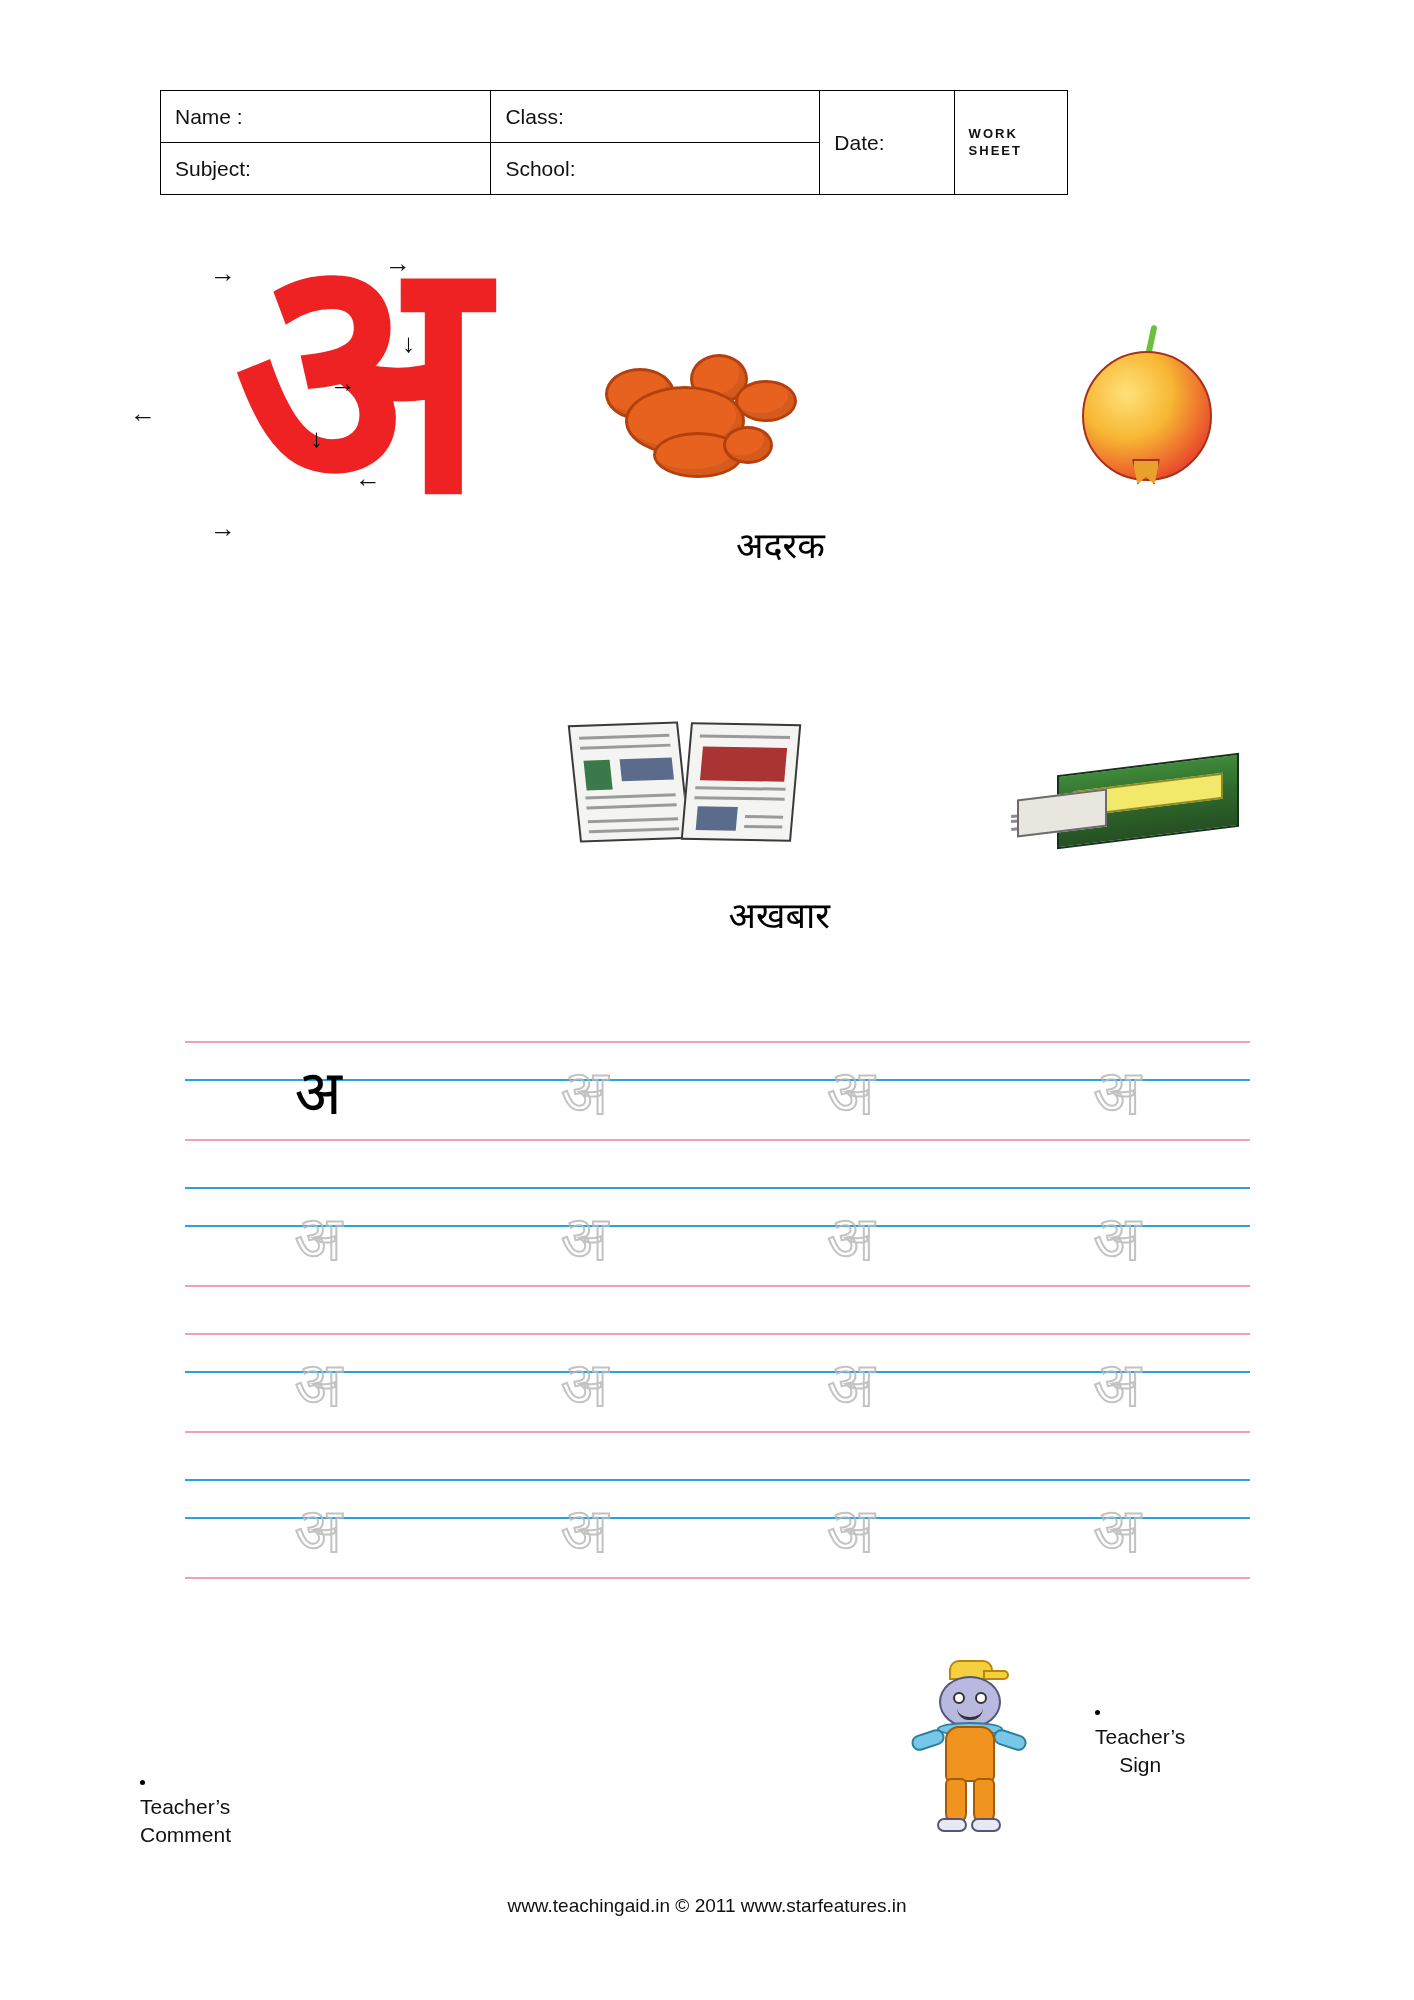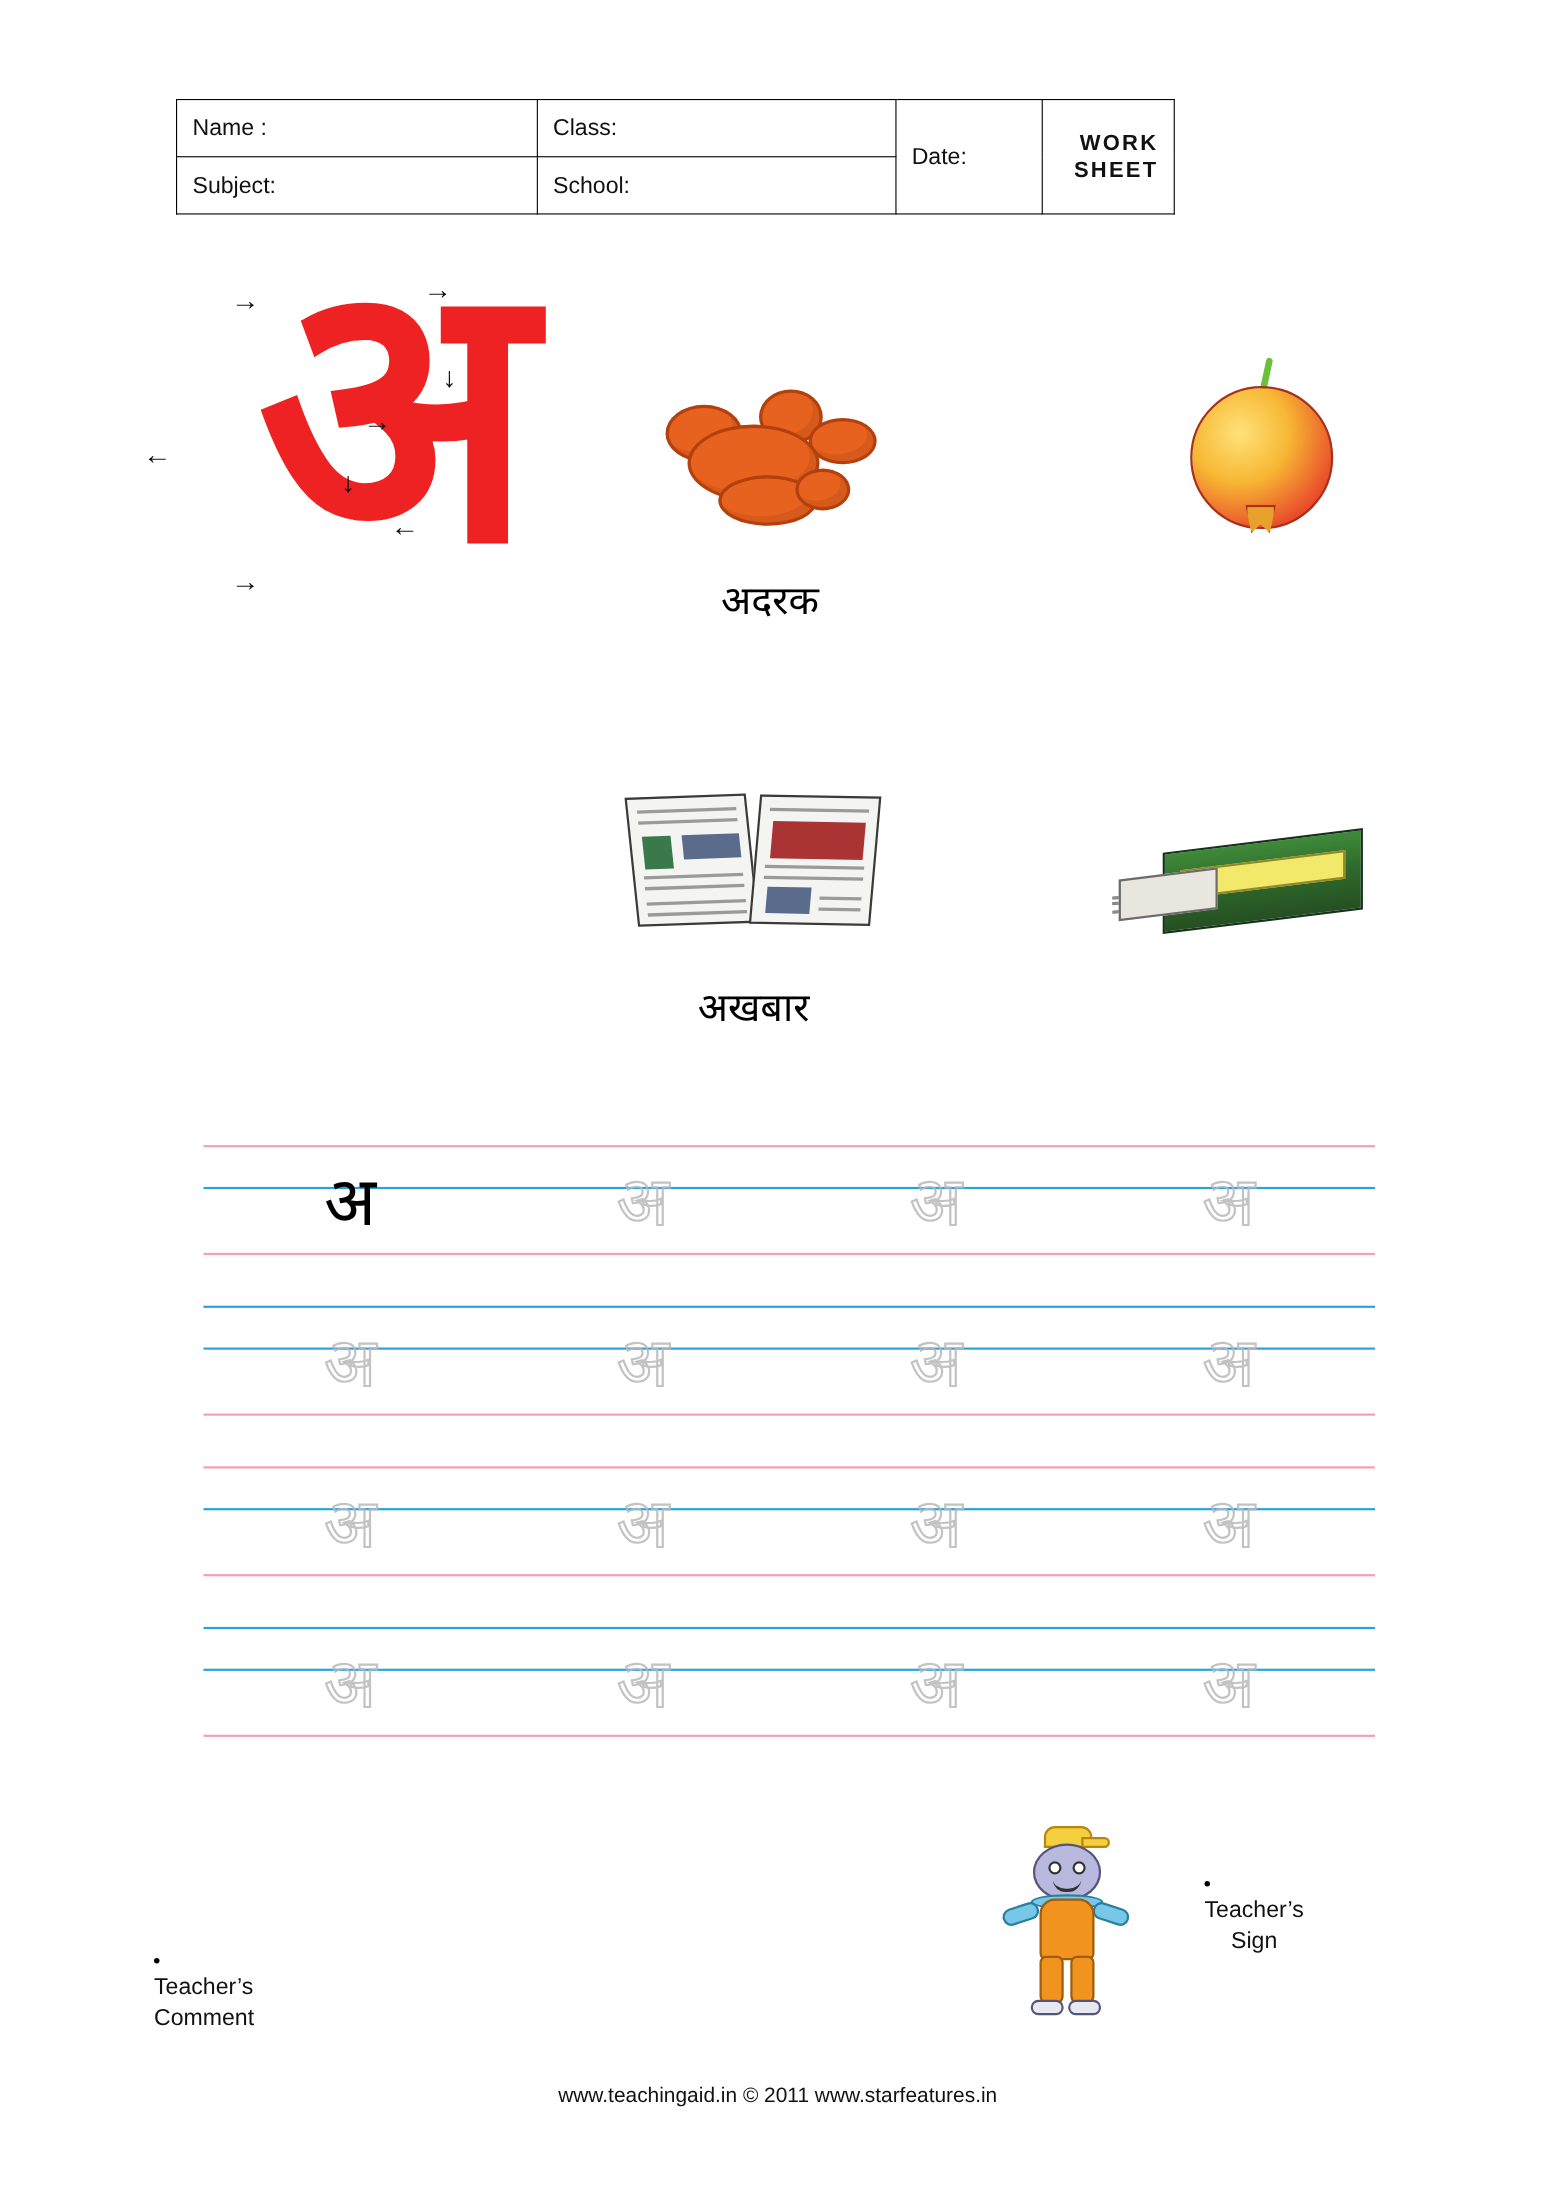--- a/index.html
+++ b/index.html
@@ -27,25 +27,25 @@
     padding: 10px 14px;
     font-size: 21px;
     vertical-align: middle;
     height: 52px;
   }
   .c-name  { width: 415px; }
   .c-class { width: 415px; }
   .c-date  { width: 155px; text-align: left; }
   .c-ws    { width: 125px; text-align: center; }
   .ws-text {
-    font-size: 20px;
+    font-size: 13px;
     font-weight: bold;
     letter-spacing: 2px;
     line-height: 1.25;
-    text-align: right;
+    text-align: left;
   }
 
   
   .big-letter {
     position: absolute;
     left: 150px;
     top: 250px;
     width: 420px;
     height: 400px;
   }
@@ -63,21 +63,21 @@
   .arrow {
     position: absolute;
     color: #111;
     font-size: 26px;
     line-height: 1;
   }
 
   
   .pic-cell {
     position: absolute;
-    text-align: center;
+    text-align: right;
   }
   .pic-cell .art {
     height: 180px;
     display: flex;
     align-items: center;
     justify-content: center;
   }
   .pic-cell .cap {
     font-size: 36px;
     font-family: "DejaVu Sans", sans-serif;

